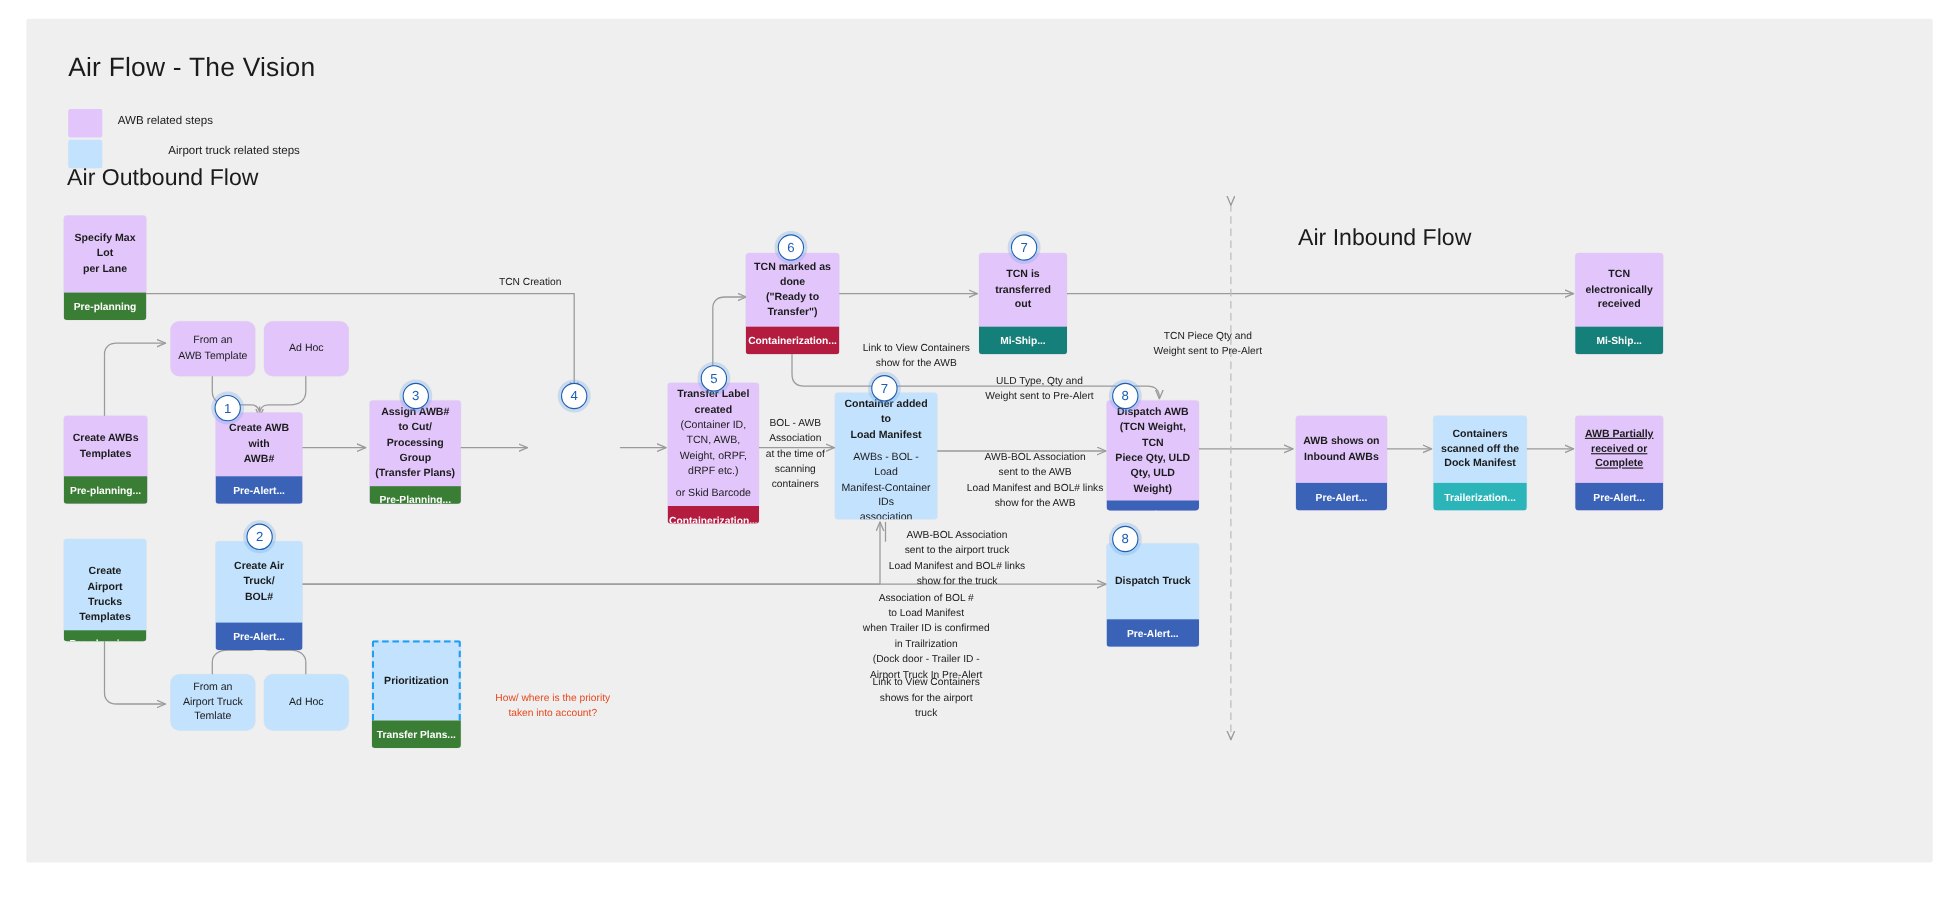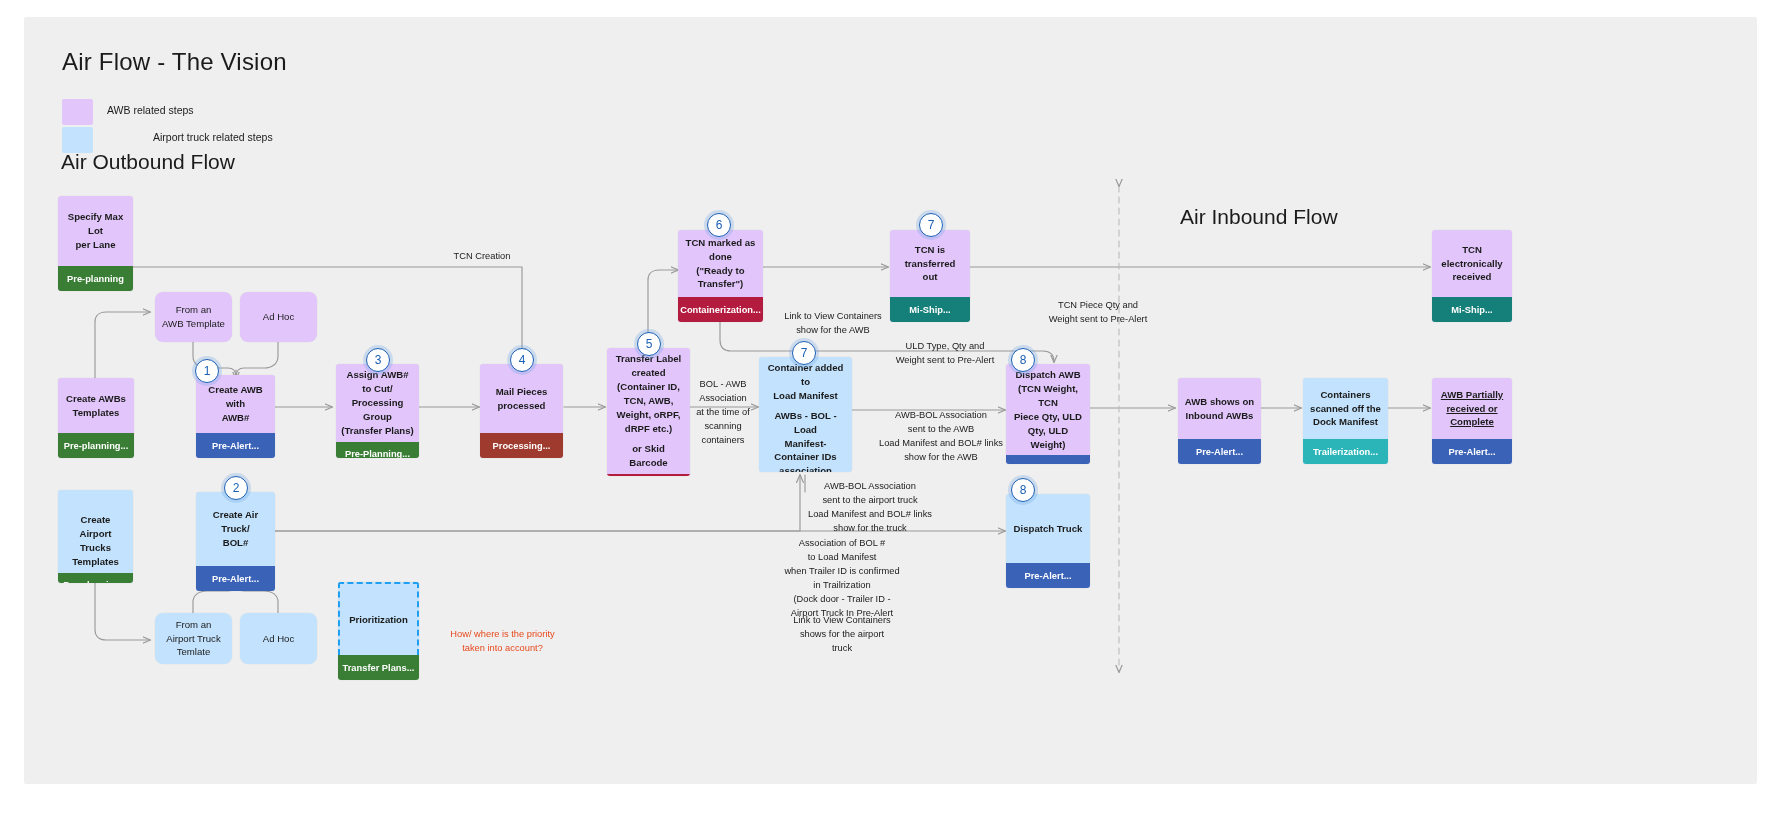--- a/index.html
+++ b/index.html
@@ -66,21 +66,21 @@
     align-items: center;
     justify-content: center;
     text-align: center;
     font-size: 9.6px;
     font-weight: bold;
     color: #1b1b1b;
     line-height: 1.45;
     padding: 4px 5px;
   }
   .node .body .sub {
-    font-weight: bold;
+    font-weight: normal;
   }
   .node .footer {
     flex: 0 0 auto;
     display: flex;
     align-items: center;
     justify-content: center;
     text-align: center;
     font-size: 9.3px;
     font-weight: bold;
     color: #ffffff;
@@ -236,25 +236,20 @@
   <div class="badge" style="left:366px; top:348px;">3</div>
   <div class="node" style="left:336px; top:364px; width:83px; height:94px; background:#e2c6fb;">
     <div class="body" style="white-space: pre-line;">Assign AWB#
 to Cut/ Processing
 Group
 (Transfer Plans)</div>
     <div class="footer" style="background:#3a7d34;">Pre-Planning...</div>
   </div>
 
   <div class="badge" style="left:510px; top:348px;">4</div>
-  <div class="node" style="left:480px; top:364px; width:83px; height:94px; background:#e2c6fb;">
-    <div class="body" style="white-space: pre-line;">Mail Pieces
-processed</div>
-    <div class="footer" style="background:#9e3b2e;">Processing...</div>
-  </div>
 
   <div class="badge" style="left:637px; top:332px;">5</div>
   <div class="node" style="left:607px; top:348px; width:83px; height:128px; background:#e2c6fb;">
     <div class="body">
       <div style="white-space: pre-line;">Transfer Label
 created</div>
       <div class="sub" style="white-space: pre-line;">(Container ID,
 TCN,  AWB,
 Weight, oRPF,
 dRPF etc.)</div>

